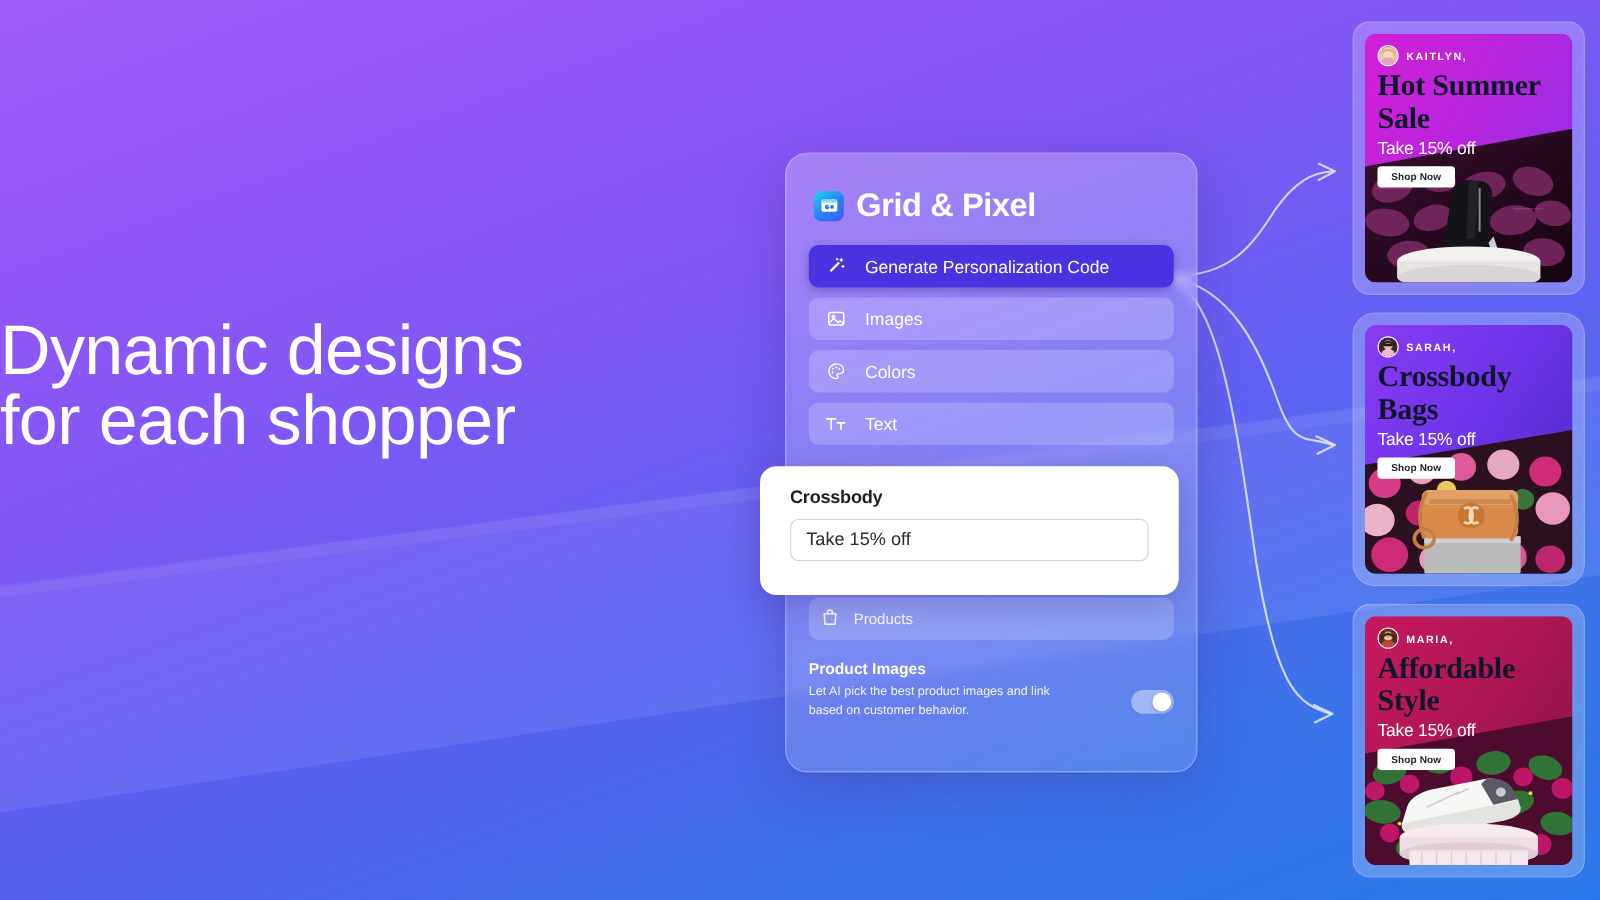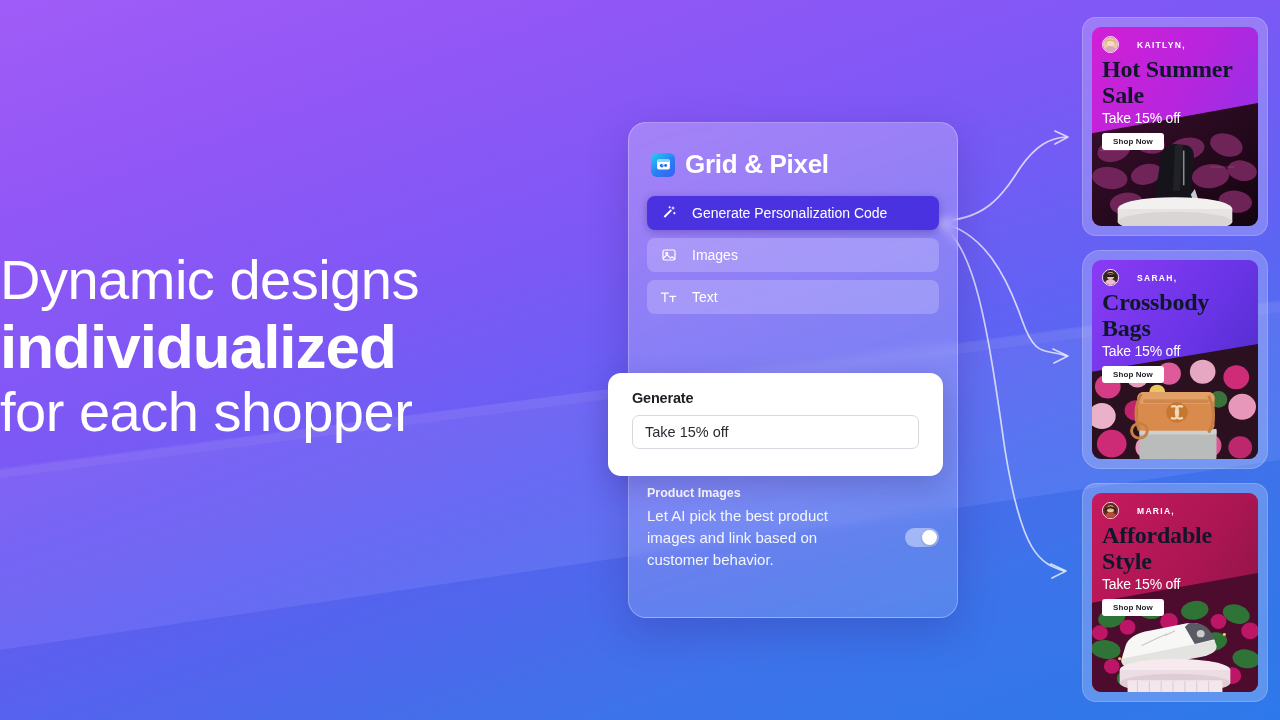--- a/index.html
+++ b/index.html
@@ -78,21 +78,21 @@
     margin:0 18px;
     height:34px; border-radius:8px;
     display:flex; align-items:center; gap:11px; padding:0 9px;
     background:rgba(255,255,255,0.20);
     color:#fff; font-size:12px;
   }
 
   .pi-block { margin:16px 18px 0; }
   .pi-title { font-size:12.5px; font-weight:600; color:#fff; margin-bottom:5px; }
   .pi-row { display:flex; align-items:center; justify-content:space-between; gap:12px; }
-  .pi-desc { font-size:15px; line-height:1.45; color:rgba(255,255,255,0.93); max-width:218px; }
+  .pi-desc { font-size:10px; line-height:1.45; color:rgba(255,255,255,0.93); max-width:218px; }
   .toggle {
     width:34px; height:19px; border-radius:11px;
     background:rgba(255,255,255,0.42);
     position:relative; flex:none;
   }
   .toggle::after {
     content:""; position:absolute; top:2px; right:2px;
     width:15px; height:15px; border-radius:50%; background:#fff;
     box-shadow:0 1px 3px rgba(0,0,0,0.2);
   }
@@ -120,21 +120,21 @@
     position:absolute; left:1082px; width:186px;
     border-radius:14px;
     background:rgba(255,255,255,0.22);
     border:1px solid rgba(255,255,255,0.18);
     padding:9px;
   }
   .ad { position:relative; width:100%; height:100%; border-radius:9px; overflow:hidden; }
   .ad-bg { position:absolute; inset:0; }
   .ad-photo { position:absolute; left:0; right:0; bottom:0; top:38%; }
   .ad-content { position:relative; padding:9px 10px 0; }
-  .ad-user { display:flex; align-items:center; gap:18px; }
+  .ad-user { display:flex; align-items:center; gap:6px; }
   .ad-avatar {
     width:17px; height:17px; border-radius:50%;
     border:1.5px solid rgba(255,255,255,0.9);
     flex:none; overflow:hidden; position:relative;
   }
   .ad-name { font-size:8.5px; font-weight:600; color:#fff; letter-spacing:1.3px; }
   .ad-head { font-family:Liberation Serif, serif; font-weight:700; color:#0f172a;
              font-size:24px; margin-top:3px; letter-spacing:-0.2px; line-height:1.1; }
   .ad-sub { font-size:14px; color:#fff; margin-top:1px; letter-spacing:-0.2px; font-weight:400; }
   .ad-btn {
@@ -150,21 +150,20 @@
   <div class="bg-base"></div>
   <svg class="bg-wedge" viewBox="0 0 1280 720" preserveAspectRatio="none">
     <polygon points="0,470 1280,300 1280,460 0,650" fill="#ffffff" opacity="0.055"></polygon>
     <polygon points="0,650 1280,460 1280,720 0,720" fill="#0b2ea8" opacity="0.06"></polygon>
     <polygon points="0,468 1280,302 1280,312 0,478" fill="#ffffff" opacity="0.05"></polygon>
   </svg>
 </div>
 
 <div id="headline">
   <span class="hl-line hl-thin">Dynamic designs</span>
-  <span class="hl-line hl-bold">individualized</span>
   <span class="hl-line hl-thin2">for each shopper</span>
 </div>
 
 <svg id="arrows" viewBox="0 0 1280 720">
   <g fill="none" stroke="#ffffff" stroke-opacity="0.72" stroke-width="1.7" stroke-linecap="round" stroke-linejoin="round">
     <path d="M937,221 C985,221 1002,196 1020,168 C1036,145 1050,138 1066,137"></path>
     <path d="M1055,131 L1068,137 L1055,144"></path>
     <path d="M937,222 C985,230 1008,280 1022,320 C1036,360 1046,348 1066,356"></path>
     <path d="M1053,349 L1068,356 L1054,363"></path>
     <path d="M937,223 C975,240 988,330 1005,450 C1022,555 1040,563 1064,571"></path>
@@ -205,20 +204,32 @@
       <span class="mi-icon">
         <svg width="16" height="16" viewBox="0 0 24 24" fill="none" stroke="#fff" stroke-width="1.8" stroke-linecap="round" stroke-linejoin="round">
           <rect x="3" y="4.5" width="18" height="15" rx="2.5"></rect>
           <circle cx="8.6" cy="9.6" r="1.5"></circle>
           <path d="M3.6 16.8 L9 11.6 L14.2 16.6 L16.6 14.4 L20.6 18"></path>
         </svg>
       </span>
       <span class="menu-label">Images</span>
     </div>
 
+    <div class="menu-item">
+      <span class="mi-icon">
+        <svg width="16" height="16" viewBox="0 0 24 24" fill="none" stroke="#fff" stroke-width="1.7" stroke-linecap="round" stroke-linejoin="round">
+          <path d="M12 3.2a8.8 8.8 0 1 0 0 17.6c1.4 0 2-.9 2-1.8 0-1.2-1.1-1.6-1.1-2.7 0-.9.7-1.5 1.7-1.5h1.6c2.6 0 4.6-2 4.6-4.6C20.8 6 16.9 3.2 12 3.2Z"></path>
+          <circle cx="8" cy="9" r="1.1" fill="#fff" stroke="none"></circle>
+          <circle cx="12" cy="7.3" r="1.1" fill="#fff" stroke="none"></circle>
+          <circle cx="15.8" cy="9.3" r="1.1" fill="#fff" stroke="none"></circle>
+          <circle cx="7.6" cy="13.4" r="1.1" fill="#fff" stroke="none"></circle>
+        </svg>
+      </span>
+      <span class="menu-label">Colors</span>
+    </div>
 
     <div class="menu-item">
       <span class="mi-icon">
         <svg width="18" height="16" viewBox="0 0 26 24" fill="none" stroke="#fff" stroke-width="2" stroke-linecap="round">
           <path d="M2 6 h11 M7.5 6 v13"></path>
           <path d="M15 11 h9 M19.5 11 v8"></path>
         </svg>
       </span>
       <span class="menu-label">Text</span>
     </div>
@@ -241,21 +252,21 @@
     <div class="pi-title">Product Images</div>
     <div class="pi-row">
       <div class="pi-desc">Let AI pick the best product images and link based on customer behavior.</div>
       <div class="toggle"></div>
     </div>
   </div>
 
 </div>
 
 <div id="discount-card">
-  <div class="disc-label">Generate</div>
+  <div class="disc-label">Crossbody</div>
   <div class="disc-input">Take 15% off</div>
 </div>
 
 <div class="ad-frame" style="top:17px;height:219px;">
   <div class="ad">
     <div class="ad-bg" style="background:linear-gradient(120deg,#d21fd6 0%,#b725dd 45%,#8038ef 100%);"></div>
     <div class="ad-photo">
       <svg viewBox="0 0 168 135" preserveAspectRatio="none" style="width:100%;height:100%;display:block">
         <defs>
           <clipPath id="c1">

